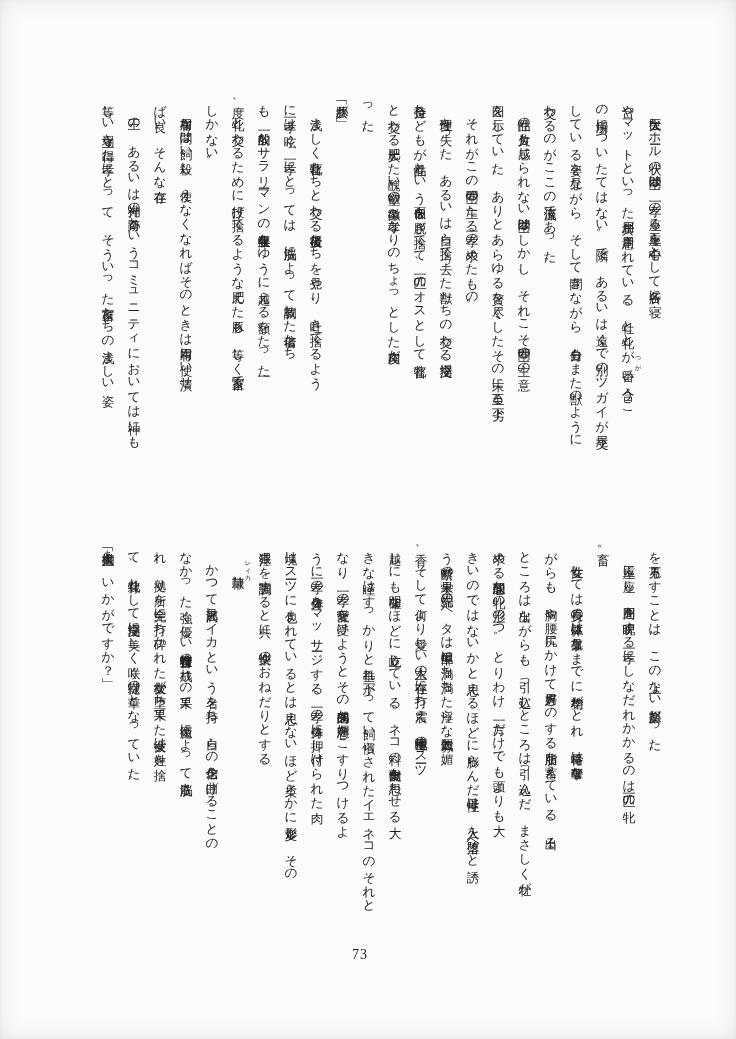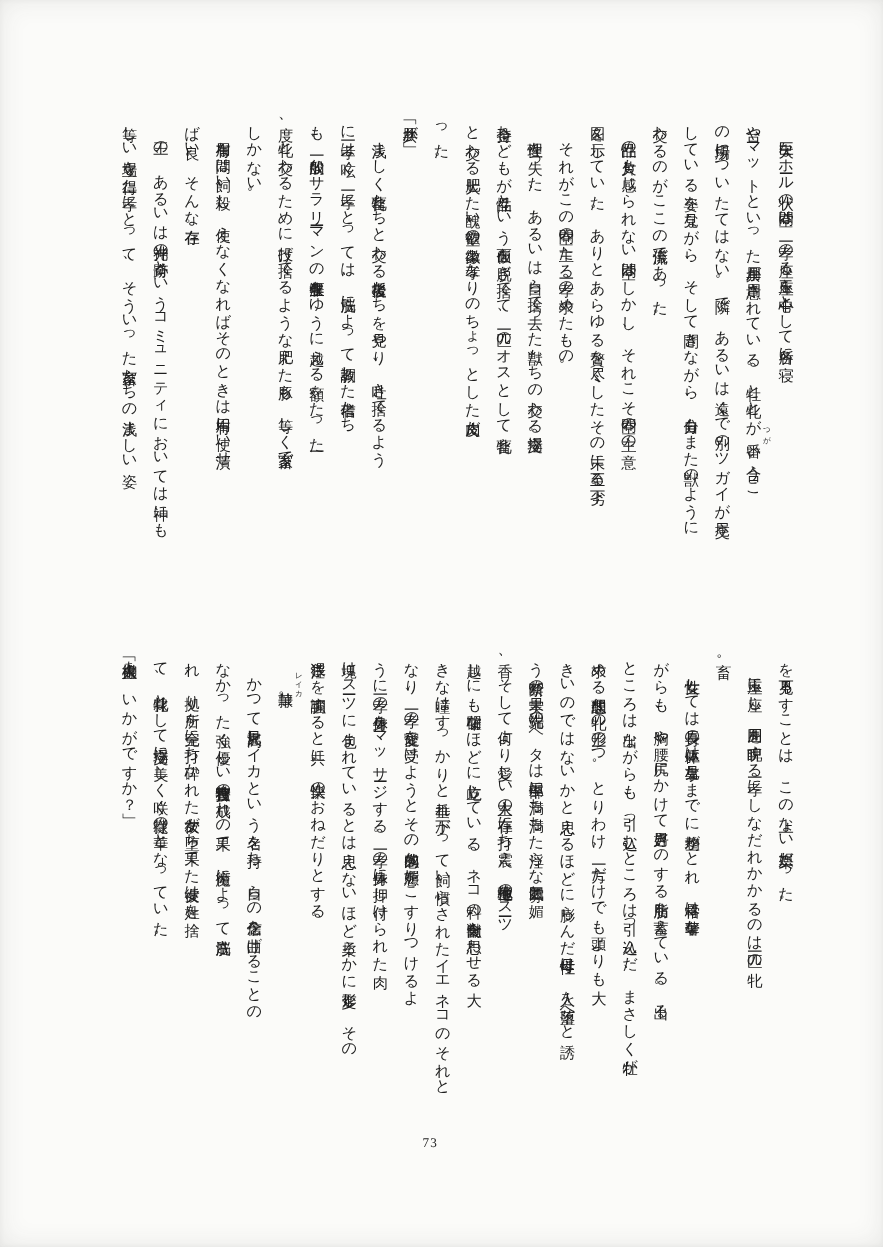--- a/index.html
+++ b/index.html
@@ -34,21 +34,21 @@
   .tcol.indent { padding-top:1em; }
   ruby { ruby-align:center; }
   rt {
     font-size:6.3px;
     letter-spacing:0;
     color:#2a2a2a;
   }
   .pagenum {
     position:absolute;
     left:352px; top:947px;
-    font-size:11px;
+    font-size:14px;
     letter-spacing:1px;
     color:#222;
   }
 </style>
 </head>
 <body>
 
 <div class="page">
   <div class="tblock upper">
       <div class="tcol indent">巨大なホール状の空間は、一孝の座る玉座を中心として各所に寝</div>

